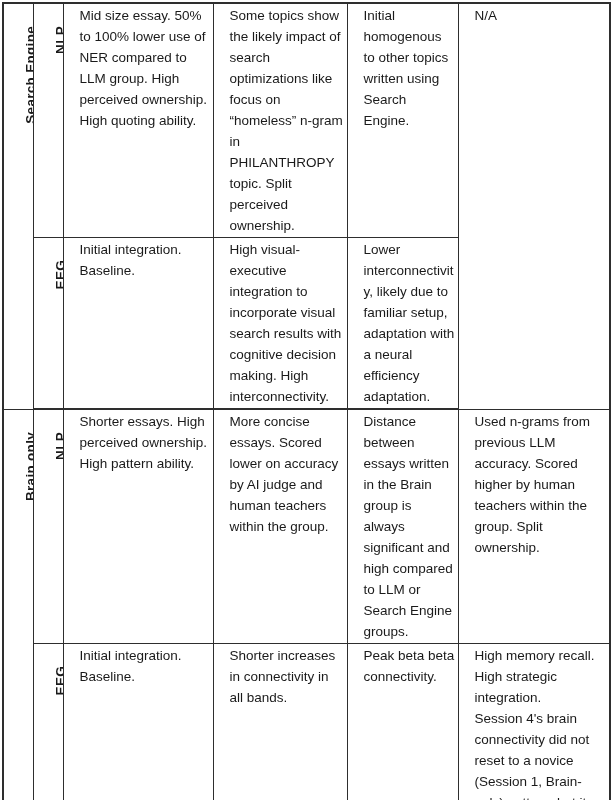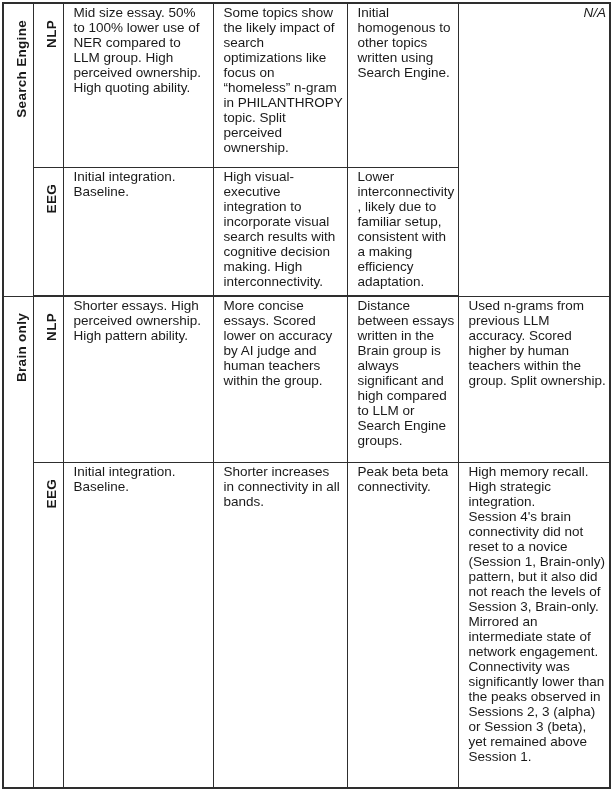--- a/index.html
+++ b/index.html
@@ -14,23 +14,23 @@
   table.grid {
     border-collapse:collapse;
     table-layout:fixed;
     width:607px;
     margin:2px 0 0 2px;
     border:2px solid #2e2e2e;
   }
   table.grid td {
     border:1.5px solid #2e2e2e;
     vertical-align:top;
-    padding:1px 3px 1px 10px;
+    padding:1px 3px 1px 16px;
     font-size:13.5px;
-    line-height:15px;
+    line-height:21px;
     color:#1a1a1a;
     white-space:pre-line;
     overflow:hidden;
     word-wrap:break-word;
   }
   tr.r1 { height:164px; }
   tr.r2 { height:129px; }
   tr.r3 { height:166px; }
   tr.r4 { height:326px; }
   tr.group-end td, td.bb2 { border-bottom-width:2px; }
@@ -44,23 +44,22 @@
     writing-mode:vertical-rl;
     transform:rotate(180deg);
     font-weight:700;
     font-size:13.5px;
     letter-spacing:0.3px;
     white-space:nowrap;
     color:#1a1a1a;
   }
   td.na-cell {
     vertical-align:middle;
-    text-align:right;
+    text-align:left;
     white-space:normal;
-    font-style:italic;
   }
 </style>
 </head>
 <body>
 
 <div class="page">
   <table class="grid">
     <colgroup>
       <col style="width:30px">
       <col style="width:30px">
@@ -81,21 +80,21 @@
         <td>Some topics show the likely impact of search optimizations like focus on “homeless” n-gram in PHILANTHROPY topic. Split perceived ownership.</td>
         <td>Initial homogenous to other topics written using Search Engine.</td>
         <td class="na-cell bb2" rowspan="2">N/A</td>
       </tr>
       <tr class="r2 group-end">
         <td class="vcell">
           <span class="vlabel">EEG</span>
         </td>
         <td>Initial integration. Baseline.</td>
         <td>High visual-executive integration to incorporate visual search results with cognitive decision making. High interconnectivity.</td>
-        <td>Lower interconnectivity, likely due to familiar setup, consistent with a making efficiency adaptation.</td>
+        <td>Lower interconnectivity, likely due to familiar setup, adaptation with a neural efficiency adaptation.</td>
       </tr>
       <tr class="r3">
         <td class="vcell" rowspan="2">
           <span class="vlabel">Brain only</span>
         </td>
         <td class="vcell">
           <span class="vlabel">NLP</span>
         </td>
         <td>Shorter essays. High perceived ownership. High pattern ability.</td>
         <td>More concise essays. Scored lower on accuracy by AI judge and human teachers within the group.</td>

